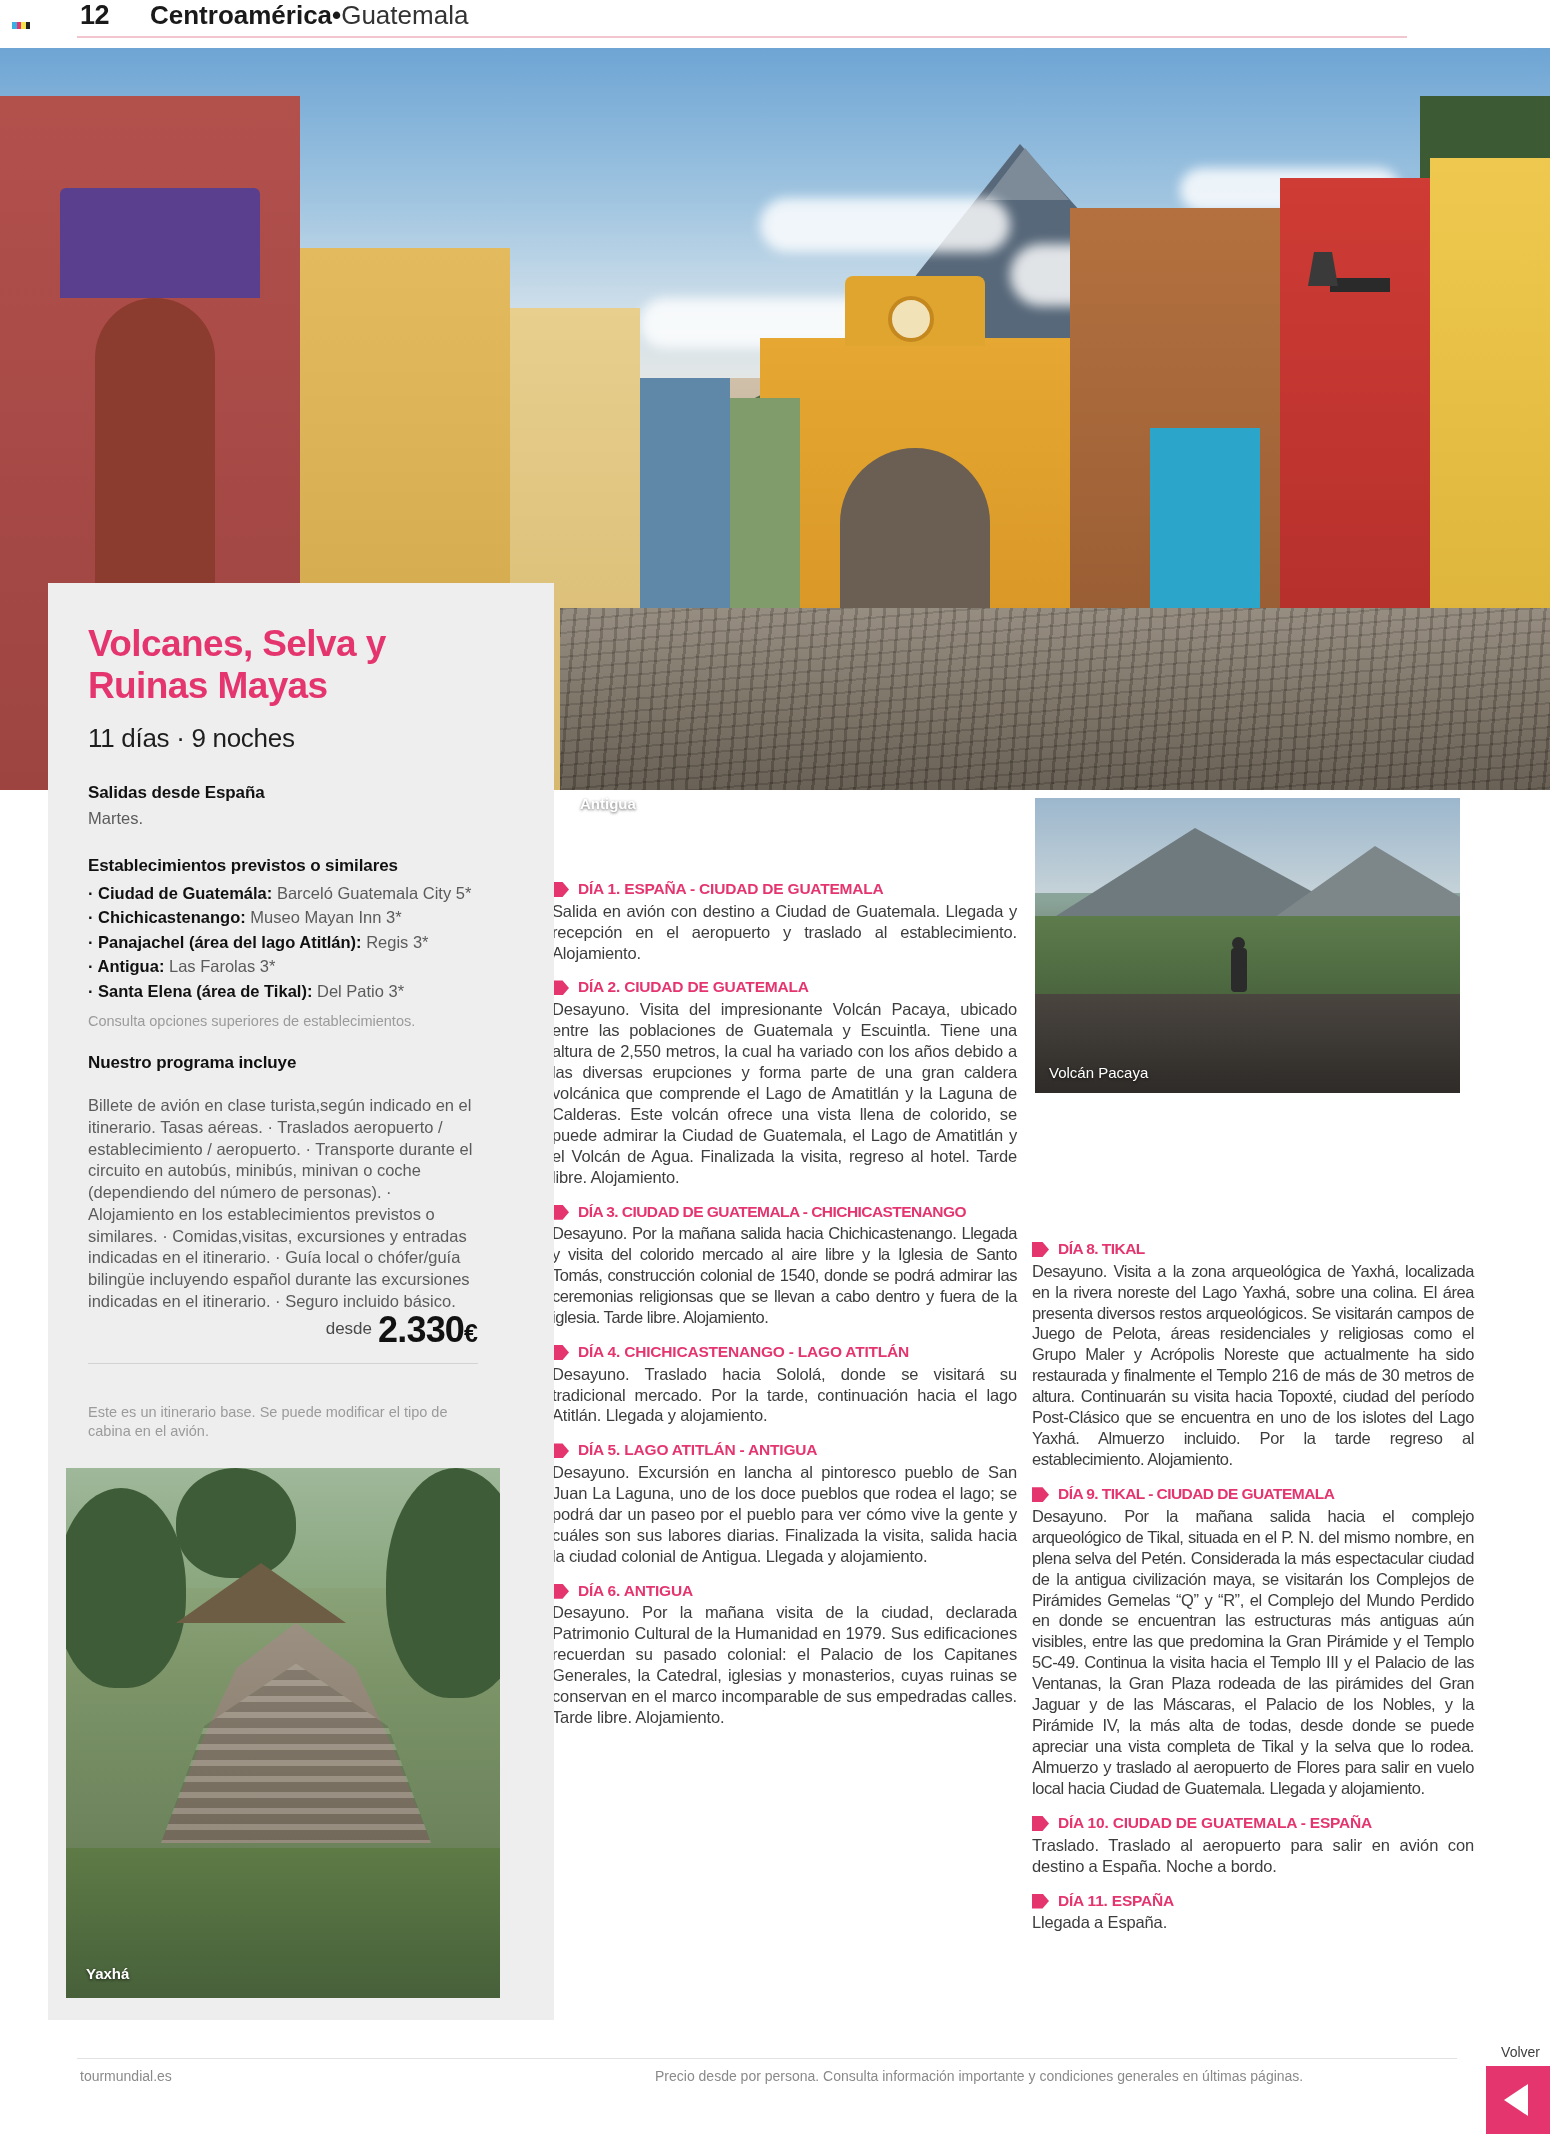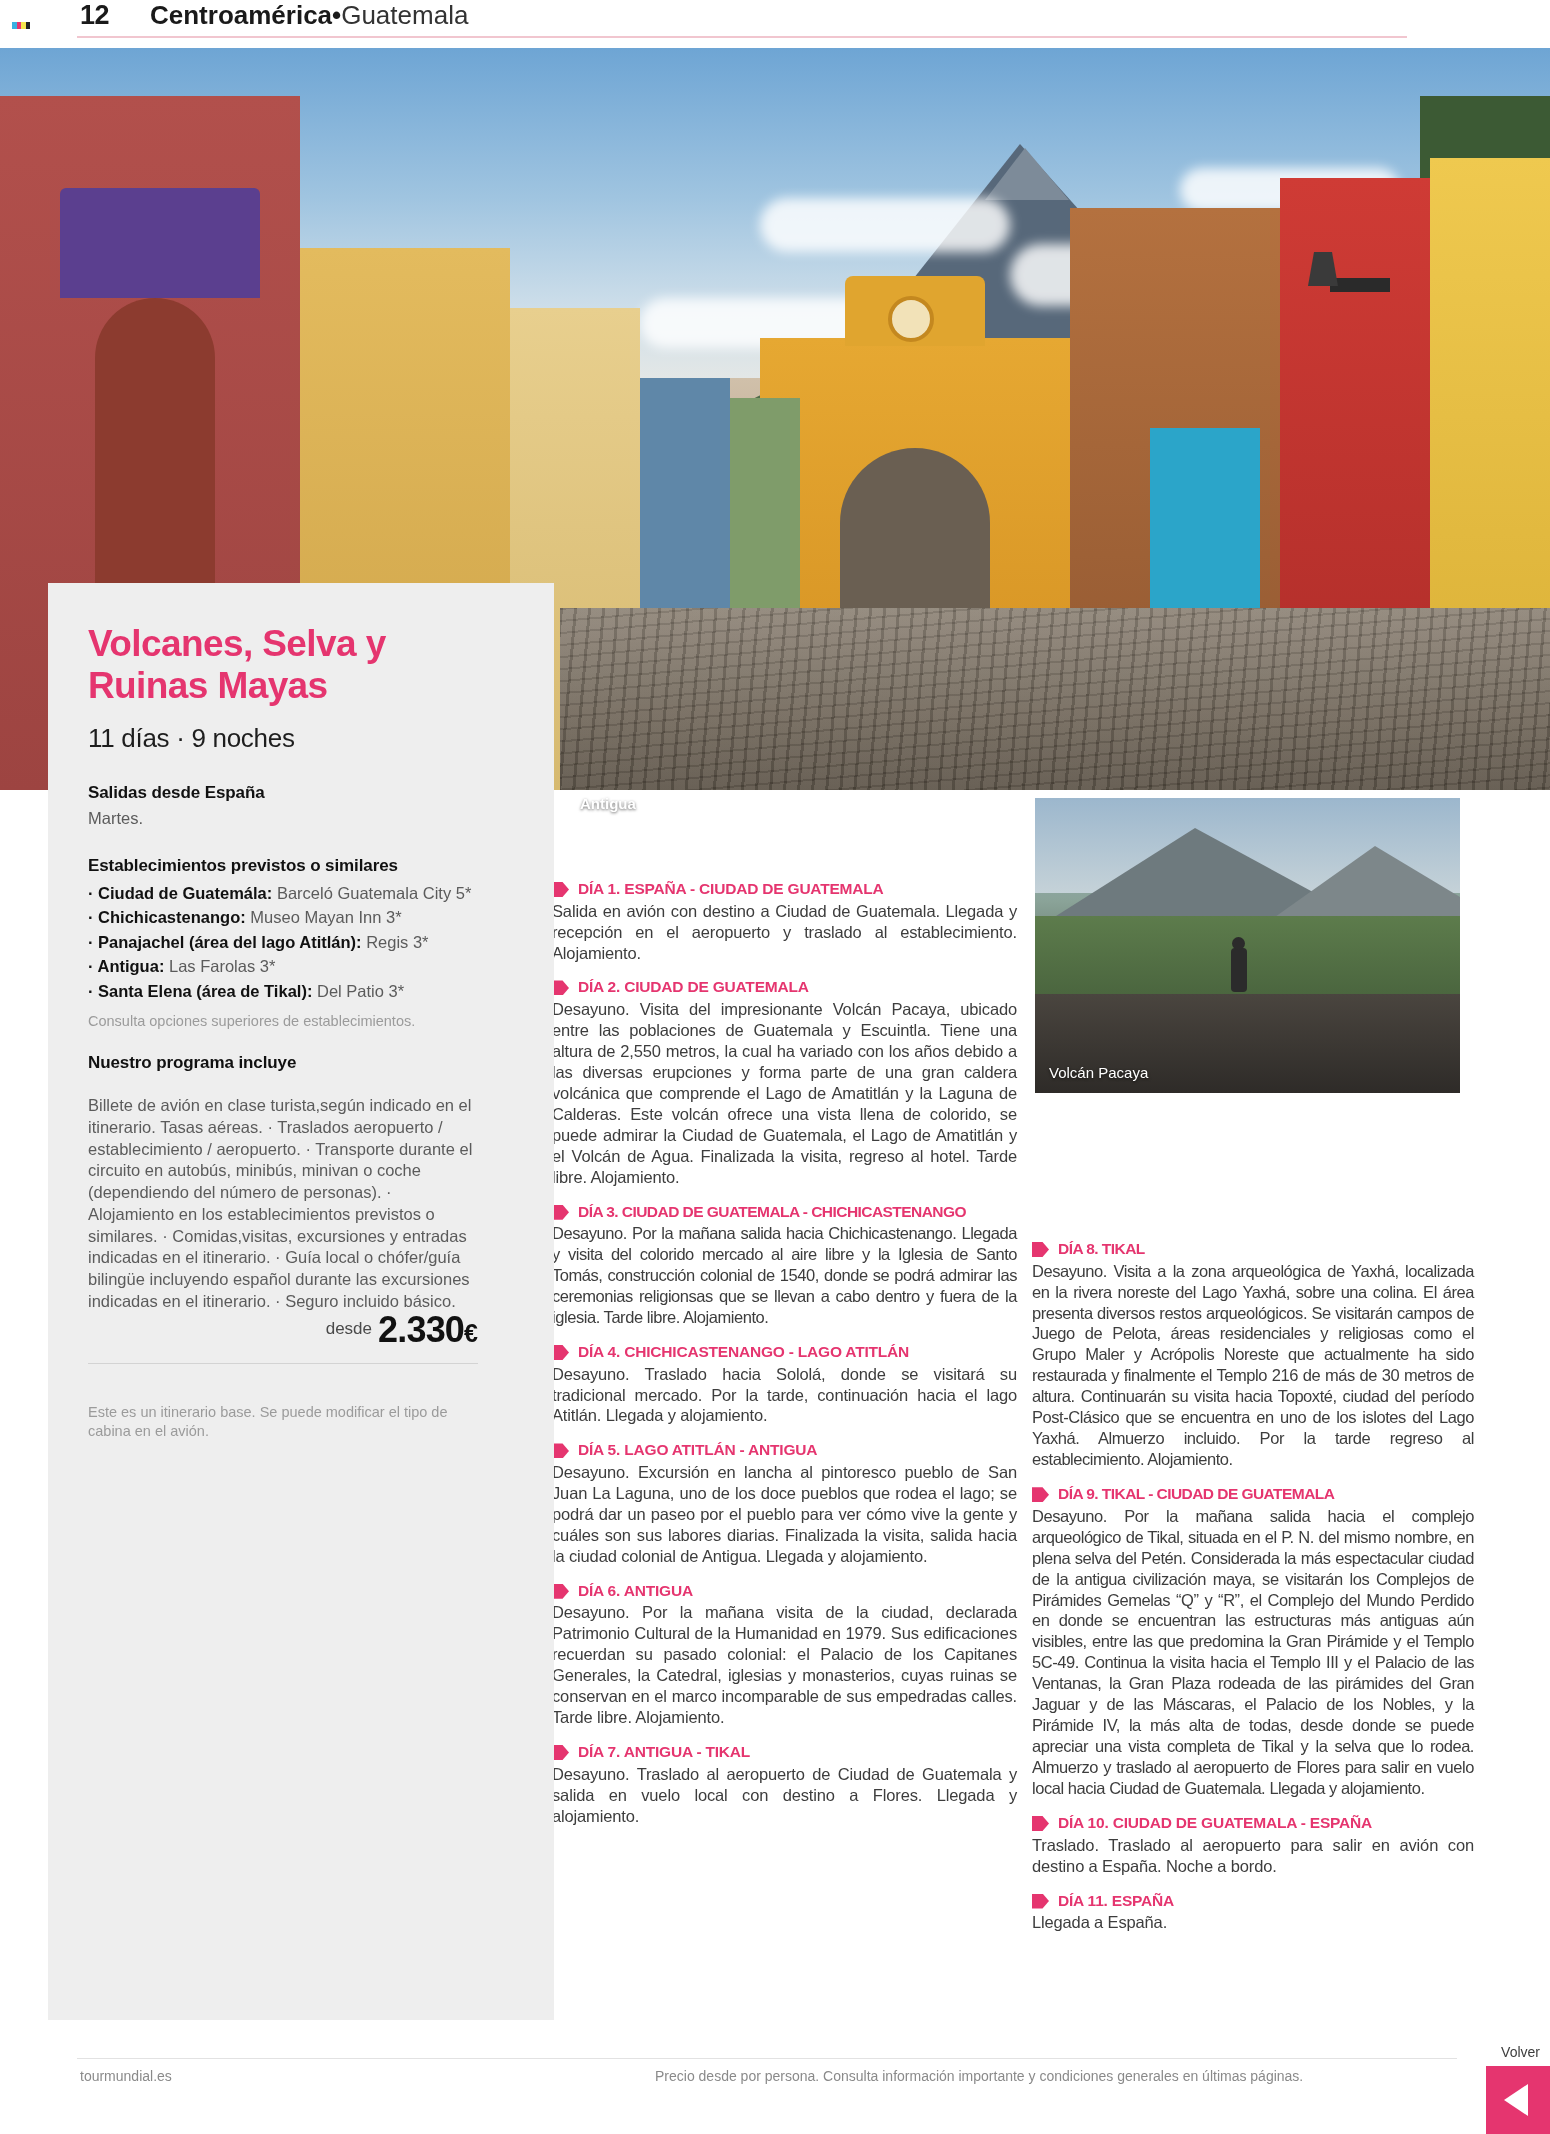--- a/index.html
+++ b/index.html
@@ -352,20 +352,31 @@
       <div class="ic-h">Nuestro programa incluye</div>
       <div class="ic-p">Billete de avión en clase turista,según indicado en el itinerario. Tasas aéreas. · Traslados aeropuerto / establecimiento / aeropuerto. · Transporte durante el circuito en autobús, minibús, minivan o coche (dependiendo del número de personas). · Alojamiento en los establecimientos previstos o similares. · Comidas,visitas, excursiones y entradas indicadas en el itinerario. · Guía local o chófer/guía bilingüe incluyendo español durante las excursiones indicadas en el itinerario. · Seguro incluido básico.</div>
     </div>
 
     <div class="price-wrap">
       <span class="price-from">desde</span><span class="price-amount">2.330</span><span class="price-cur">€</span>
     </div>
     <div class="price-rule"></div>
     <div class="ic-foot">Este es un itinerario base. Se puede modificar el tipo de cabina en el avión.</div>
 
+    <div class="card-photo">
+      <div class="cp-sky"></div>
+      <div class="cp-tree t1"></div>
+      <div class="cp-tree t2"></div>
+      <div class="cp-tree t3"></div>
+      <div class="cp-roof"></div>
+      <div class="pyramid"></div>
+      <div class="pyr-steps"></div>
+      <div class="cp-grass"></div>
+      <div class="card-photo-caption">Yaxhá</div>
+    </div>
   </div>
 
   <div class="photo-pacaya">
     <div class="pac-sky"></div>
     <div class="pac-mtn"></div>
     <div class="pac-mtn2"></div>
     <div class="pac-green"></div>
     <div class="pac-person"></div>
     <div class="pac-lava"></div>
     <div class="photo-pacaya-caption">Volcán Pacaya</div>
@@ -389,24 +400,20 @@
       <div class="day-body">Desayuno. Traslado hacia Sololá, donde se visitará su tradicional mercado. Por la tarde, continuación hacia el lago Atitlán. Llegada y alojamiento.</div>
     </div>
     <div class="day">
       <div class="day-head"><span class="bullet"></span><span>DÍA 5. LAGO ATITLÁN - ANTIGUA</span></div>
       <div class="day-body">Desayuno. Excursión en lancha al pintoresco pueblo de San Juan La Laguna, uno de los doce pueblos que rodea el lago; se podrá dar un paseo por el pueblo para ver cómo vive la gente y cuáles son sus labores diarias. Finalizada la visita, salida hacia la ciudad colonial de Antigua. Llegada y alojamiento.</div>
     </div>
     <div class="day">
       <div class="day-head"><span class="bullet"></span><span>DÍA 6. ANTIGUA</span></div>
       <div class="day-body">Desayuno. Por la mañana visita de la ciudad, declarada Patrimonio Cultural de la Humanidad en 1979. Sus edificaciones recuerdan su pasado colonial: el Palacio de los Capitanes Generales, la Catedral, iglesias y monasterios, cuyas ruinas se conservan en el marco incomparable de sus empedradas calles. Tarde libre. Alojamiento.</div>
     </div>
-    <div class="day">
-      <div class="day-head"><span class="bullet"></span><span>DÍA 7. ANTIGUA - TIKAL</span></div>
-      <div class="day-body">Desayuno. Traslado al aeropuerto de Ciudad de Guatemala y salida en vuelo local con destino a Flores. Llegada y alojamiento.</div>
-    </div>
   </div>
 
   <div class="col col-right">
     <div class="day tight">
       <div class="day-head"><span class="bullet"></span><span>DÍA 8. TIKAL</span></div>
       <div class="day-body">Desayuno. Visita a la zona arqueológica de Yaxhá, localizada en la rivera noreste del Lago Yaxhá, sobre una colina. El área presenta diversos restos arqueológicos. Se visitarán campos de Juego de Pelota, áreas residenciales y religiosas como el Grupo Maler y Acrópolis Noreste que actualmente ha sido restaurada y finalmente el Templo 216 de más de 30 metros de altura. Continuarán su visita hacia Topoxté, ciudad del período Post-Clásico que se encuentra en uno de los islotes del Lago Yaxhá. Almuerzo incluido. Por la tarde regreso al establecimiento. Alojamiento.</div>
     </div>
     <div class="day tight">
       <div class="day-head"><span class="bullet"></span><span>DÍA 9. TIKAL - CIUDAD DE GUATEMALA</span></div>
       <div class="day-body">Desayuno. Por la mañana salida hacia el complejo arqueológico de Tikal, situada en el P. N. del mismo nombre, en plena selva del Petén. Considerada la más espectacular ciudad de la antigua civilización maya, se visitarán los Complejos de Pirámides Gemelas “Q” y “R”, el Complejo del Mundo Perdido en donde se encuentran las estructuras más antiguas aún visibles, entre las que predomina la Gran Pirámide y el Templo 5C-49. Continua la visita hacia el Templo III y el Palacio de las Ventanas, la Gran Plaza rodeada de las pirámides del Gran Jaguar y de las Máscaras, el Palacio de los Nobles, y la Pirámide IV, la más alta de todas, desde donde se puede apreciar una vista completa de Tikal y la selva que lo rodea. Almuerzo y traslado al aeropuerto de Flores para salir en vuelo local hacia Ciudad de Guatemala. Llegada y alojamiento.</div>

